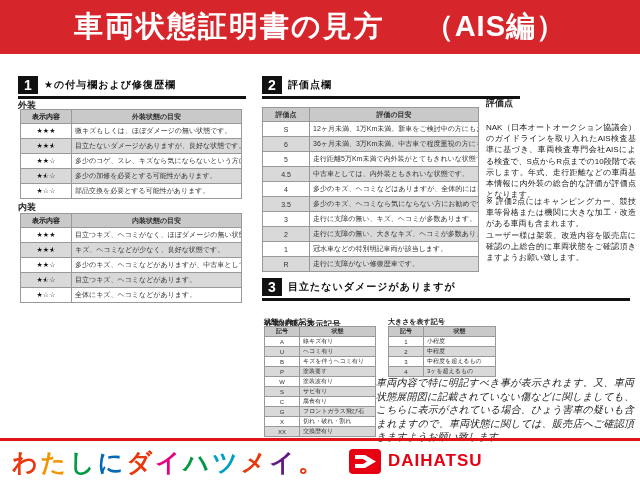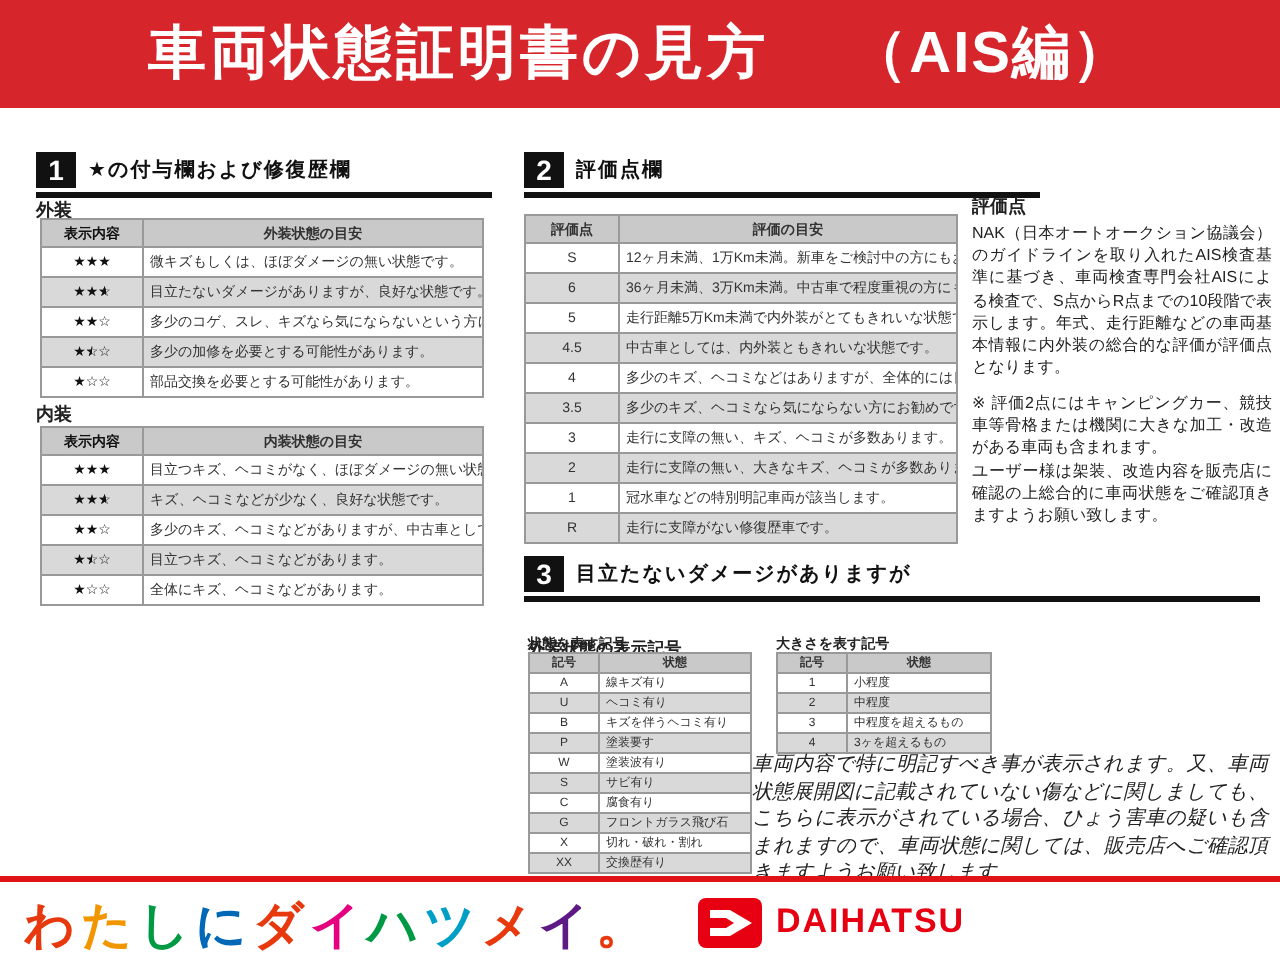--- a/index.html
+++ b/index.html
@@ -36,21 +36,21 @@
   .sym-table th{font-size:6px;height:9px;}
   .sym-table td{font-size:6px;height:9px;color:#333;}
   .sym-cell{text-align:center;width:28px;}
   
   .se{color:#111;} .sf{color:#111;}
   .sh{position:relative;display:inline-block;color:#111;}
   .shf{position:absolute;left:0;top:0;width:55%;overflow:hidden;color:#111;}
   
   .note{position:absolute;left:486px;top:97px;width:150px;}
   .note .nt{font-size:9px;font-weight:bold;color:#222;}
-  .note .nb{font-size:8px;line-height:1.4;color:#222;margin-top:1px;text-align:justify;}
+  .note .nb{font-size:8px;line-height:1.4;color:#222;margin-top:12px;text-align:justify;}
   .caution{position:absolute;left:486px;top:196px;width:150px;font-size:8px;line-height:1.4;
            color:#222;white-space:pre-line;text-align:justify;}
   .comment{position:absolute;left:376px;top:376px;width:258px;}
   .comment .ct{font-size:8.5px;font-weight:bold;color:#222;}
   .comment .cb{font-size:10px;line-height:1.35;color:#222;text-align:justify;font-style:italic;}
   
   .red-rule{position:absolute;left:0;top:438px;width:640px;height:3px;background:#e01317;}
   .slogan{position:absolute;left:12px;top:446px;font-size:25px;font-weight:bold;letter-spacing:3px;white-space:nowrap;}
   .d-logo{position:absolute;left:349px;top:449px;}
   .d-word{position:absolute;left:388px;top:451px;font-size:17px;font-weight:bold;color:#e60012;letter-spacing:1px;}

